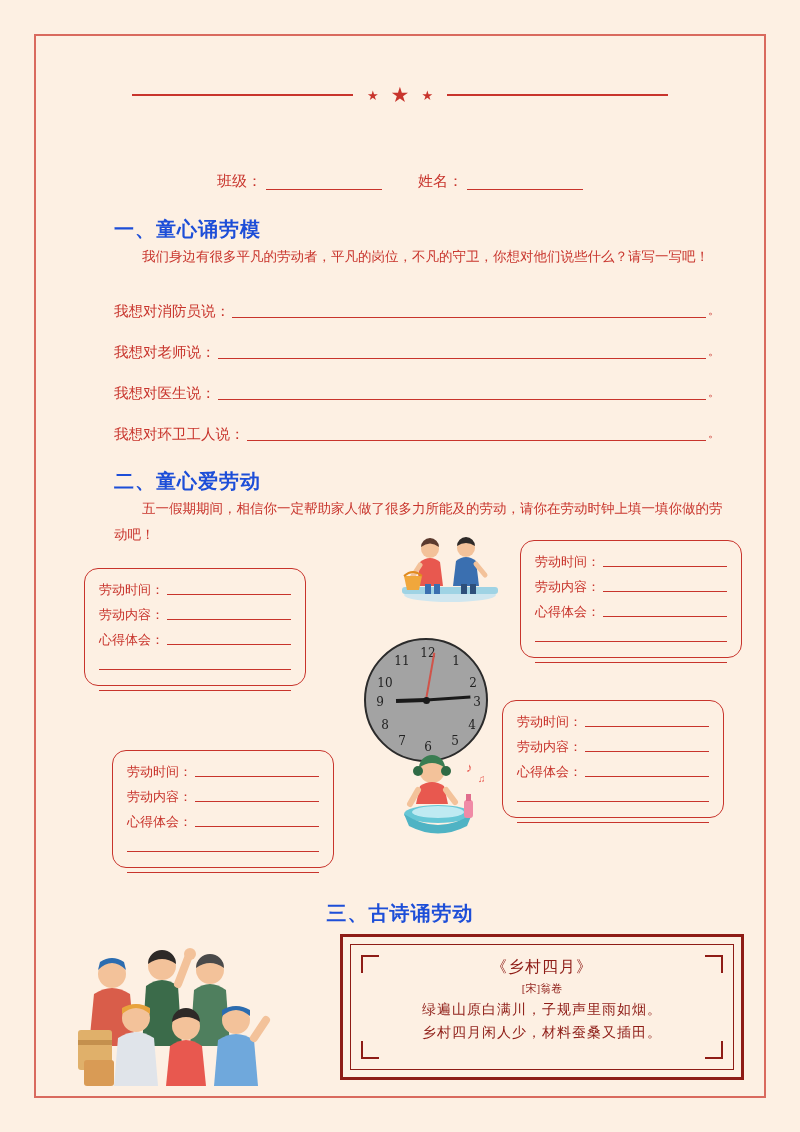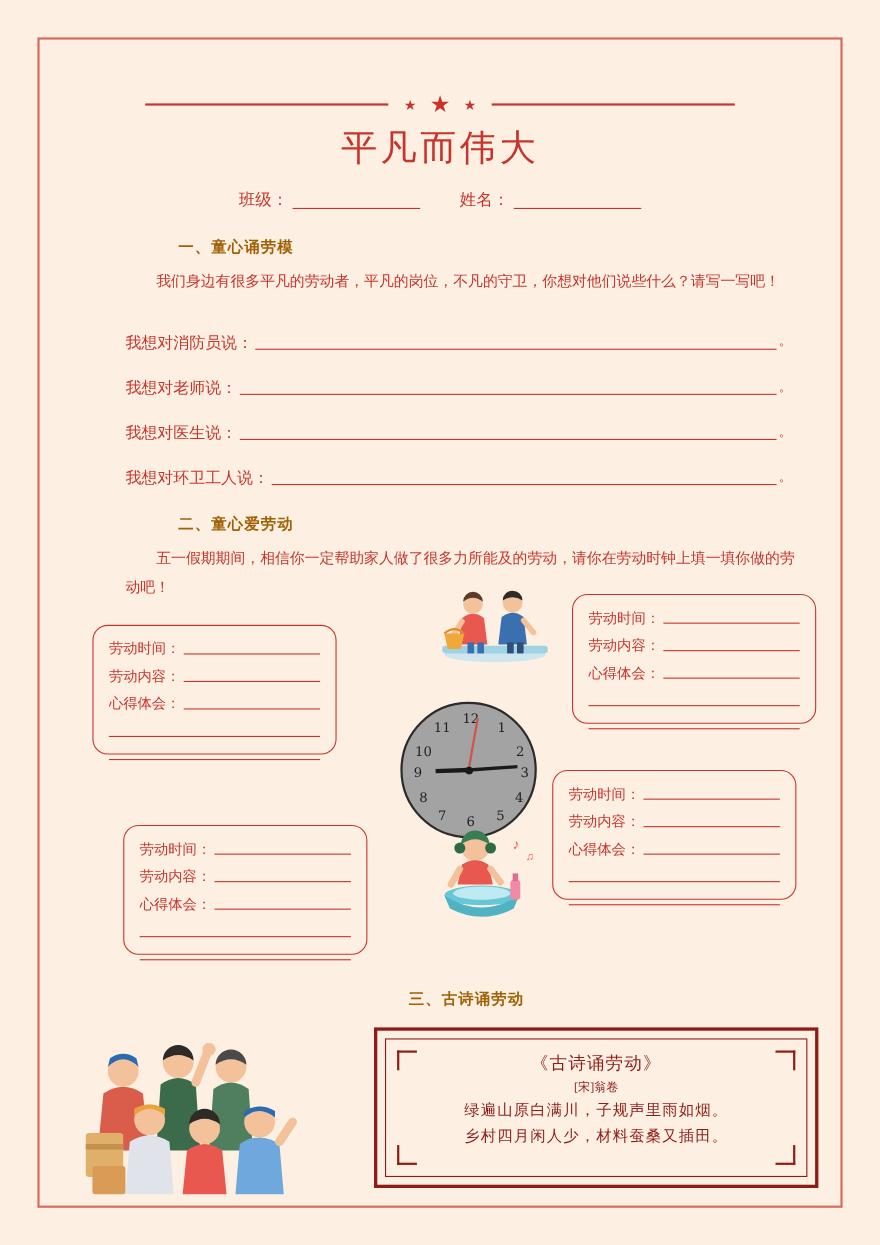--- a/index.html
+++ b/index.html
@@ -88,26 +88,25 @@
     display: inline-block;
     border-bottom: 1.5px solid #c8342c;
     height: 17px;
   }
   .blank-class { width: 116px; }
   .blank-name { width: 116px; }
   .field-gap { width: 36px; }
 
   .sec-heading {
     position: absolute;
-    font-size: 14px;
+    font-size: 20px;
     font-weight: bold;
-    color: #a16207;
+    color: #1d4ed8;
     font-family: "DejaVu Serif", serif;
     letter-spacing: 1px;
-    margin-left: 48px;
   }
   .sec1 { left: 62px; top: 166px; }
   .sec2 { left: 62px; top: 418px; }
   .sec3 { left: 0; right: 0; top: 850px; text-align: center; }
 
   .sec-desc {
     position: absolute;
     font-size: 13.5px;
     line-height: 1.9;
     color: #c8342c;
@@ -281,21 +280,20 @@
   <div class="inner-area">
 
     <div class="ornament">
       <div class="orn-line left"></div>
       <span class="orn-star">★</span>
       <span class="orn-star big">★</span>
       <span class="orn-star">★</span>
       <div class="orn-line right"></div>
     </div>
 
-    <div class="doc-title">平凡而伟大</div>
 
     <div class="fields-row">
       <span class="field-label">班级：</span>
       <span class="field-blank blank-class"></span>
       <span class="field-gap"></span>
       <span class="field-label">姓名：</span>
       <span class="field-blank blank-name"></span>
     </div>
 
     <div class="sec-heading sec1">一、童心诵劳模</div>
@@ -488,21 +486,21 @@
         <rect x="14" y="138" width="30" height="26" rx="3" fill="#d99b55"></rect>
       </svg>
     </div>
 
     <div class="poem-outer">
       <div class="poem-inner">
         <div class="corner tl"></div>
         <div class="corner tr"></div>
         <div class="corner bl"></div>
         <div class="corner br"></div>
-        <div class="poem-title">《古诗诵劳动》</div>
+        <div class="poem-title">《乡村四月》</div>
         <div class="poem-author">[宋]翁卷</div>
         <div class="poem-line">绿遍山原白满川，子规声里雨如烟。</div>
         <div class="poem-line">乡村四月闲人少，材料蚕桑又插田。</div>
       </div>
     </div>
 
   </div>
 
 </div>
 

